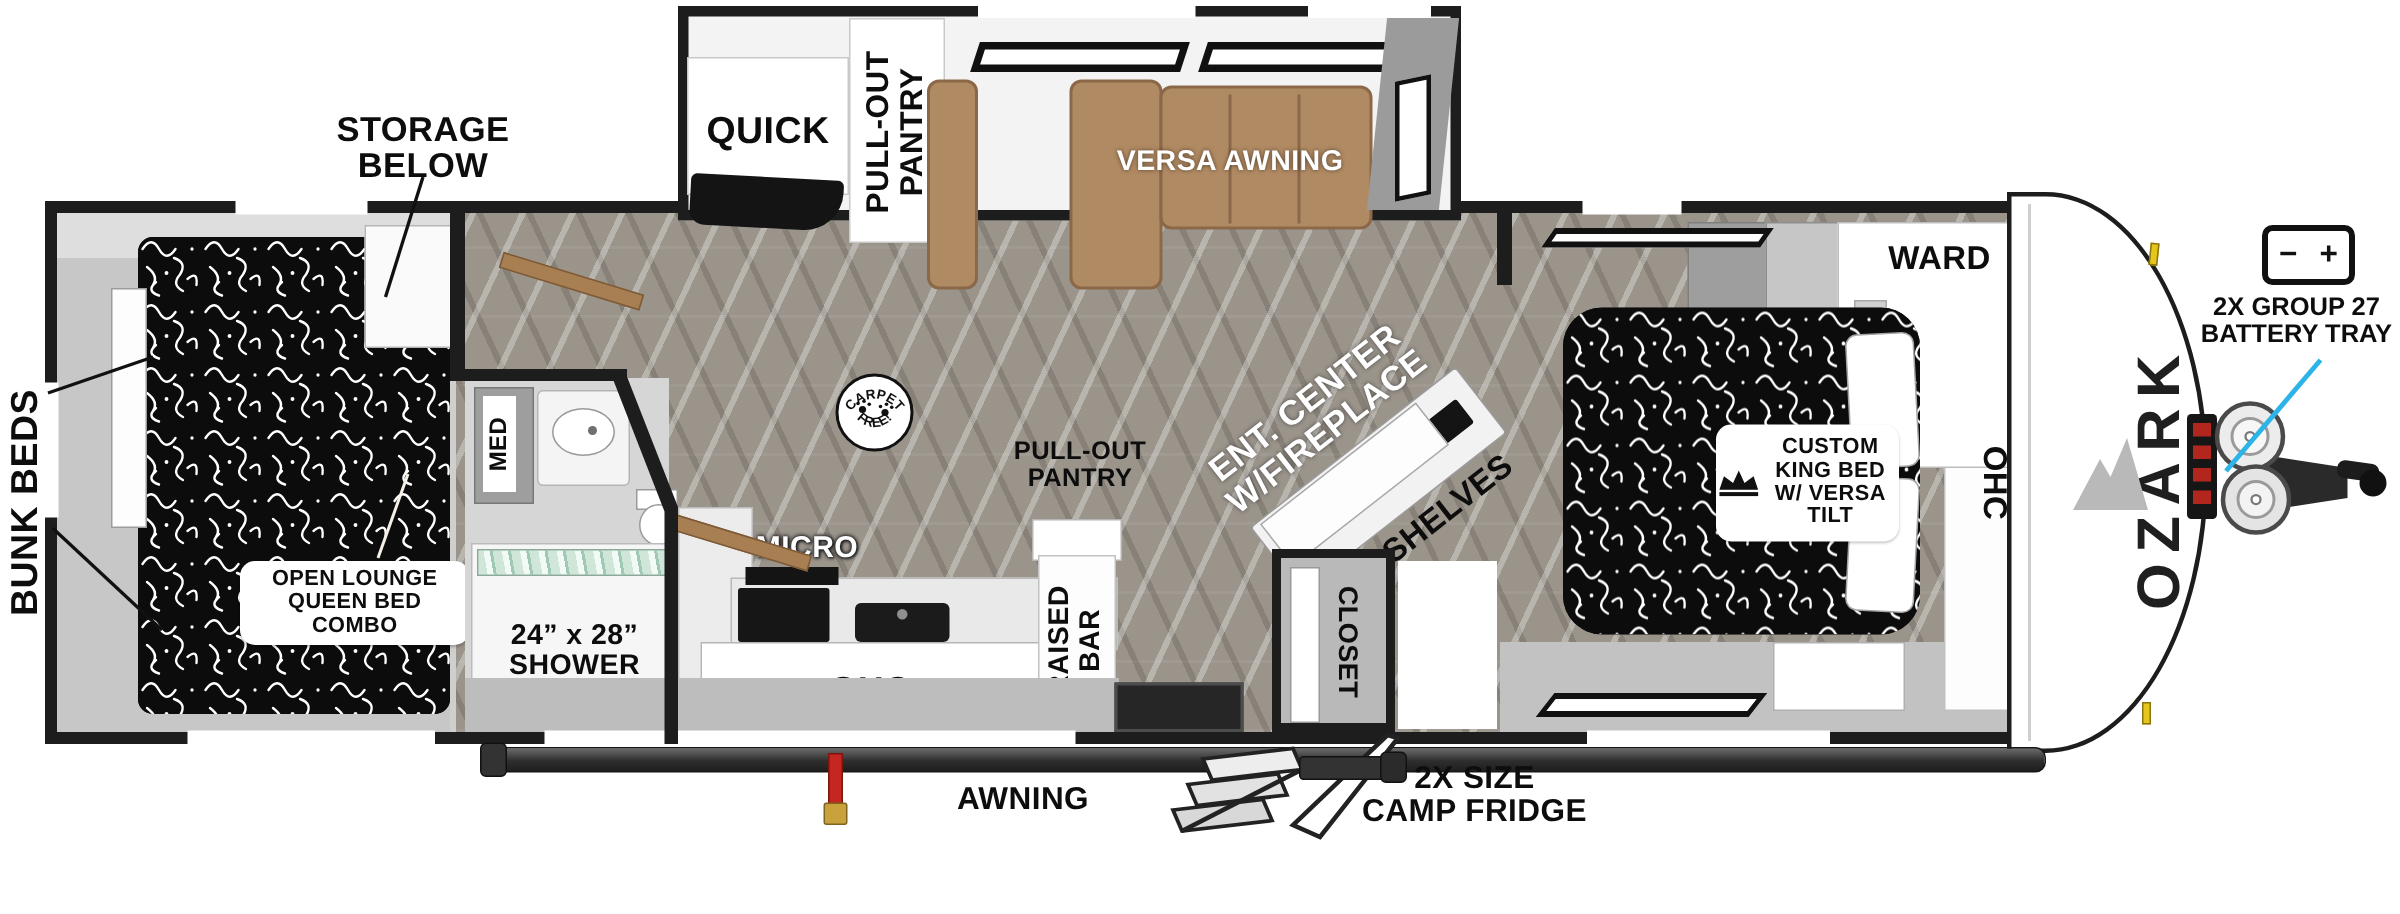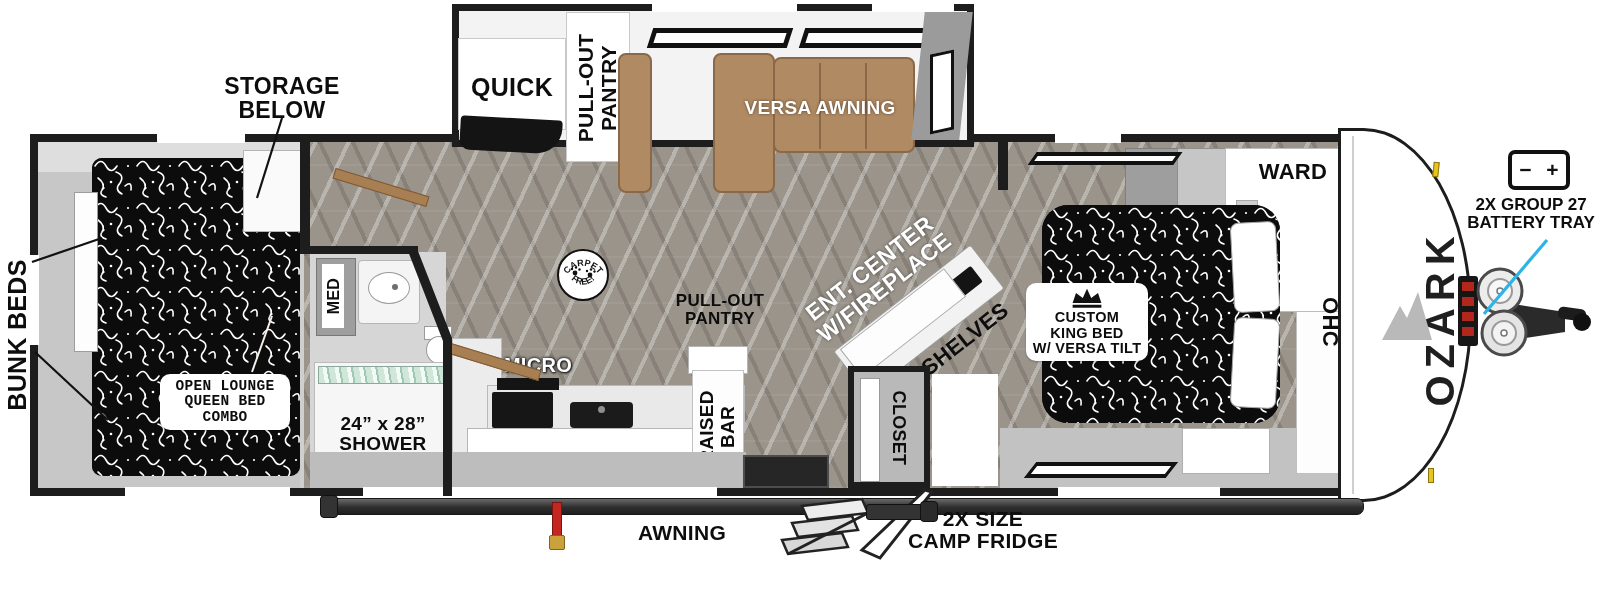--- a/index.html
+++ b/index.html
@@ -47,21 +47,21 @@
         </pattern>
       </defs>
       <rect width="208" height="318" fill="url(#sq1)"></rect>
     </svg>
   </div>
   <div class="a" style="left:74px;top:192px;width:22px;height:158px;background:#fdfdfd;border:1px solid #9c9c9c;"></div>
   <div class="a whitebox" style="left:243px;top:150px;width:58px;height:80px;background:#fafafa;"></div>
 
   <div class="a wall" style="left:300px;top:142px;width:10px;height:112px;"></div>
 
-  <div class="a badge lb" style="left:160px;top:374px;width:130px;height:56px;font-size:14.5px;display:flex;align-items:center;justify-content:center;border:none;font-family:Liberation Mono, monospace;">OPEN LOUNGE
+  <div class="a badge lb" style="left:160px;top:374px;width:153px;height:56px;font-size:14.5px;display:flex;align-items:center;justify-content:center;border:none;">OPEN LOUNGE
 QUEEN BED
 COMBO</div>
 
   <div class="a" style="left:310px;top:252px;width:136px;height:236px;background:#d6d6d6;"></div>
   <div class="a wall" style="left:306px;top:246px;width:112px;height:8px;"></div>
   <div class="a" style="left:316px;top:258px;width:38px;height:76px;background:#9e9e9e;border:1px solid #777;"></div>
   <div class="a" style="left:322px;top:264px;width:22px;height:64px;background:#fff;"></div>
   <div class="a lb cr" style="left:334px;top:296px;font-size:16px;">MED</div>
 
   <div class="a" style="left:358px;top:260px;width:60px;height:62px;background:#f4f4f4;border:1px solid #b5b5b5;border-radius:4px;"></div>
@@ -155,21 +155,21 @@
           <path d="M3 8 q6 -9 11 0 t11 0 M6 20 q8 6 4 12 M24 14 q9 3 4 11 q-6 7 2 11 M12 30 q-7 6 2 9 M33 28 q7 -6 6 4" stroke="#fff" stroke-width="1.6" fill="none" stroke-linecap="round"></path>
           <circle cx="19" cy="24" r="1.3" fill="#fff"></circle>
           <circle cx="36" cy="8" r="1.1" fill="#fff"></circle>
         </pattern>
       </defs>
       <rect width="238" height="218" fill="url(#sq2)"></rect>
     </svg>
   </div>
   <div class="a" style="left:1232px;top:222px;width:44px;height:88px;background:#fff;border:1px solid #a5a5a5;border-radius:8px;transform:rotate(-3deg);"></div>
   <div class="a" style="left:1232px;top:318px;width:44px;height:88px;background:#fff;border:1px solid #a5a5a5;border-radius:8px;transform:rotate(3deg);"></div>
-  <div class="a badge" style="left:1026px;top:283px;width:122px;height:78px;border:none;display:flex;flex-direction:column;align-items:center;justify-content:center;">
+  <div class="a badge" style="left:1144px;top:283px;width:122px;height:78px;border:none;display:flex;align-items:center;justify-content:center;">
     <svg width="36" height="22" viewBox="0 0 40 26" style="margin-bottom:1px;">
       <path d="M3 19 L7 7 L15 13 L20 2 L25 13 L33 7 L37 19 Z" fill="#111"></path>
       <rect x="3" y="21" width="34" height="3.5" fill="#111"></rect>
     </svg>
     <div class="lb" style="font-size:14.5px;">CUSTOM
 KING BED
 W/ VERSA TILT</div>
   </div>
   <div class="a lb cw" style="left:1330px;top:322px;font-size:22px;">OHC</div>
 

